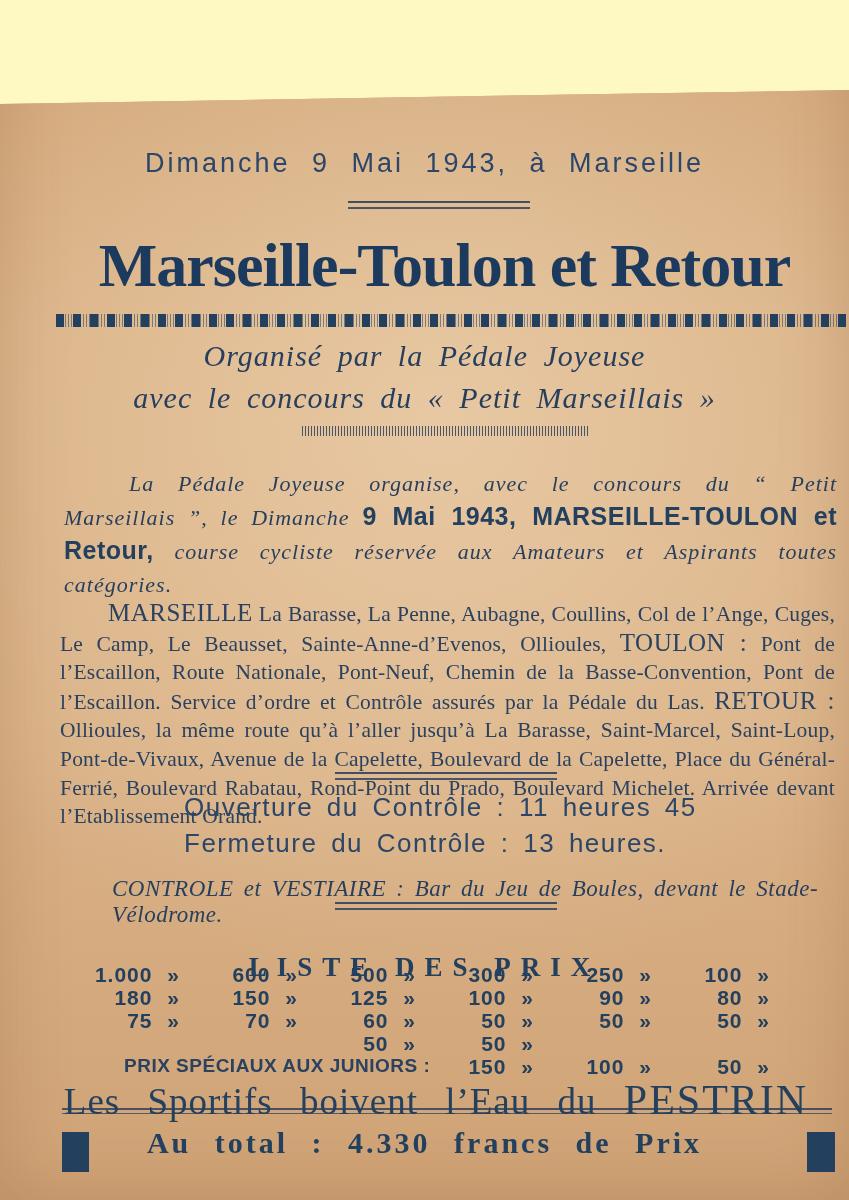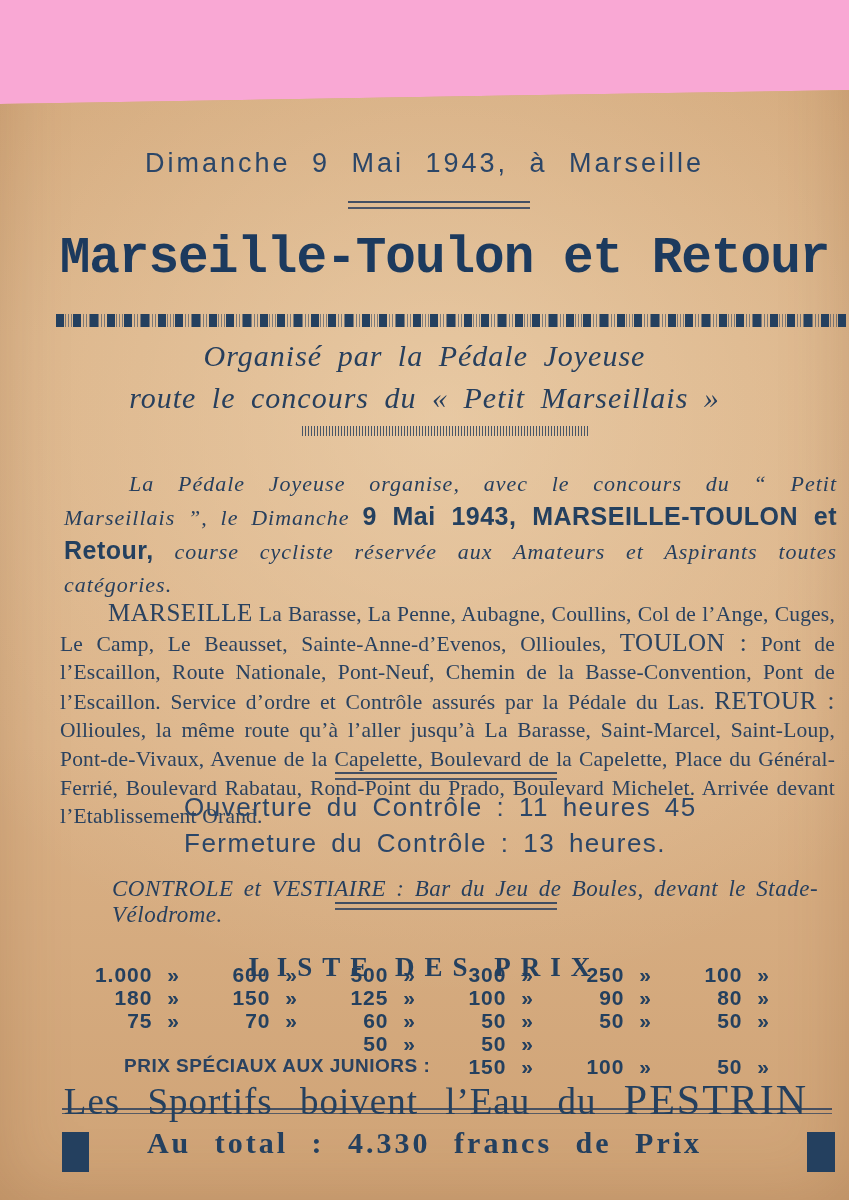--- a/index.html
+++ b/index.html
@@ -5,21 +5,21 @@
   html,body{margin:0;padding:0;}
   :root{
     --ink:#2a4260;
     --ink-dark:#1c3a5e;
     --paper:#d6ab7f;
   }
   .stage{
     position:relative;
     width:849px;height:1200px;
     overflow:hidden;
-    background:#f9a8d4;
+    background:#fef9c3;
     font-family:"Liberation Serif", serif;
   }
   .paper{
     position:absolute;inset:0;
     background-color:var(--paper);
     background-image:
       radial-gradient(120% 80% at 52% 35%, rgba(255,240,212,0.38), rgba(255,240,212,0) 60%),
       linear-gradient(180deg,#d1a577 0%,#d9b084 28%,#dab186 62%,#cfa376 100%);
     box-shadow:inset 0 0 70px rgba(120,70,30,.22);
     clip-path:polygon(0 104px,100% 90px,100% 100%,0 100%);
@@ -34,22 +34,22 @@
     color:#2b4668;font-weight:500;
   }
   .rule-double{
     border-top:2px solid rgba(38,60,92,.85);
     border-bottom:2px solid rgba(38,60,92,.8);
     height:4px;
   }
   .rule1{top:201px;left:348px;width:182px;}
   .main-title{
     top:230px;
-    font-family:Liberation Mono, monospace;
-    font-weight:bold;font-size:51px;letter-spacing:-1px;
+    font-family:Liberation Serif, serif;
+    font-weight:bold;font-size:62px;letter-spacing:-1px;
     color:var(--ink-dark);
     margin-left:40px;
   }
   .dashed-bar{
     top:314px;left:56px;width:790px;height:13px;
     background:
       repeating-linear-gradient(90deg,#24405f 0 8px,rgba(36,64,95,0) 8px 17px),
       repeating-linear-gradient(90deg,rgba(41,66,98,.55) 0 1px,rgba(41,66,98,0) 1px 3px);
   }
   .script-line{
@@ -153,21 +153,21 @@
   <div class="abs center date-line">Dimanche 9 Mai 1943, à Marseille</div>
 
   <div class="abs rule-double rule1"></div>
 
   <div class="abs center main-title">Marseille-Toulon et Retour</div>
 
   <div class="abs dashed-bar"></div>
 
   <div class="abs center script-line organise-line">Organisé par la Pédale Joyeuse</div>
 
-  <div class="abs center script-line concours-line">route le concours du « Petit Marseillais »</div>
+  <div class="abs center script-line concours-line">avec le concours du « Petit Marseillais »</div>
 
   <div class="abs hatch-bar"></div>
 
   <p class="abs intro-para" style="margin:4px;"><span class="it">La Pédale Joyeuse organise, avec le concours du “ Petit Marseillais ”, le Dimanche </span><span class="bold-sans">9 Mai 1943, MARSEILLE-TOULON et Retour,</span><span class="it"> course cycliste réservée aux Amateurs et Aspirants toutes catégories.</span></p>
 
 
   <p class="abs parcours-para" style="margin:0;"><span class="caps">MARSEILLE</span><span> La Barasse, La Penne, Aubagne, Coullins, Col de l’Ange, Cuges, Le Camp, Le Beausset, Sainte-Anne-d’Evenos, Ollioules, </span><span class="caps">TOULON :</span><span> Pont de l’Escaillon, Route Nationale, Pont-Neuf, Chemin de la Basse-Convention, Pont de l’Escaillon. Service d’ordre et Contrôle assurés par la Pédale du Las. </span><span class="caps">RETOUR :</span><span> Ollioules, la même route qu’à l’aller jusqu’à La Barasse, Saint-Marcel, Saint-Loup, Pont-de-Vivaux, Avenue de la Capelette, Boulevard de la Capelette, Place du Général-Ferrié, Boulevard Rabatau, Rond-Point du Prado, Boulevard Michelet. Arrivée devant l’Etablissement Orand.</span></p>
 
   <div class="abs rule-double rule2"></div>
 

